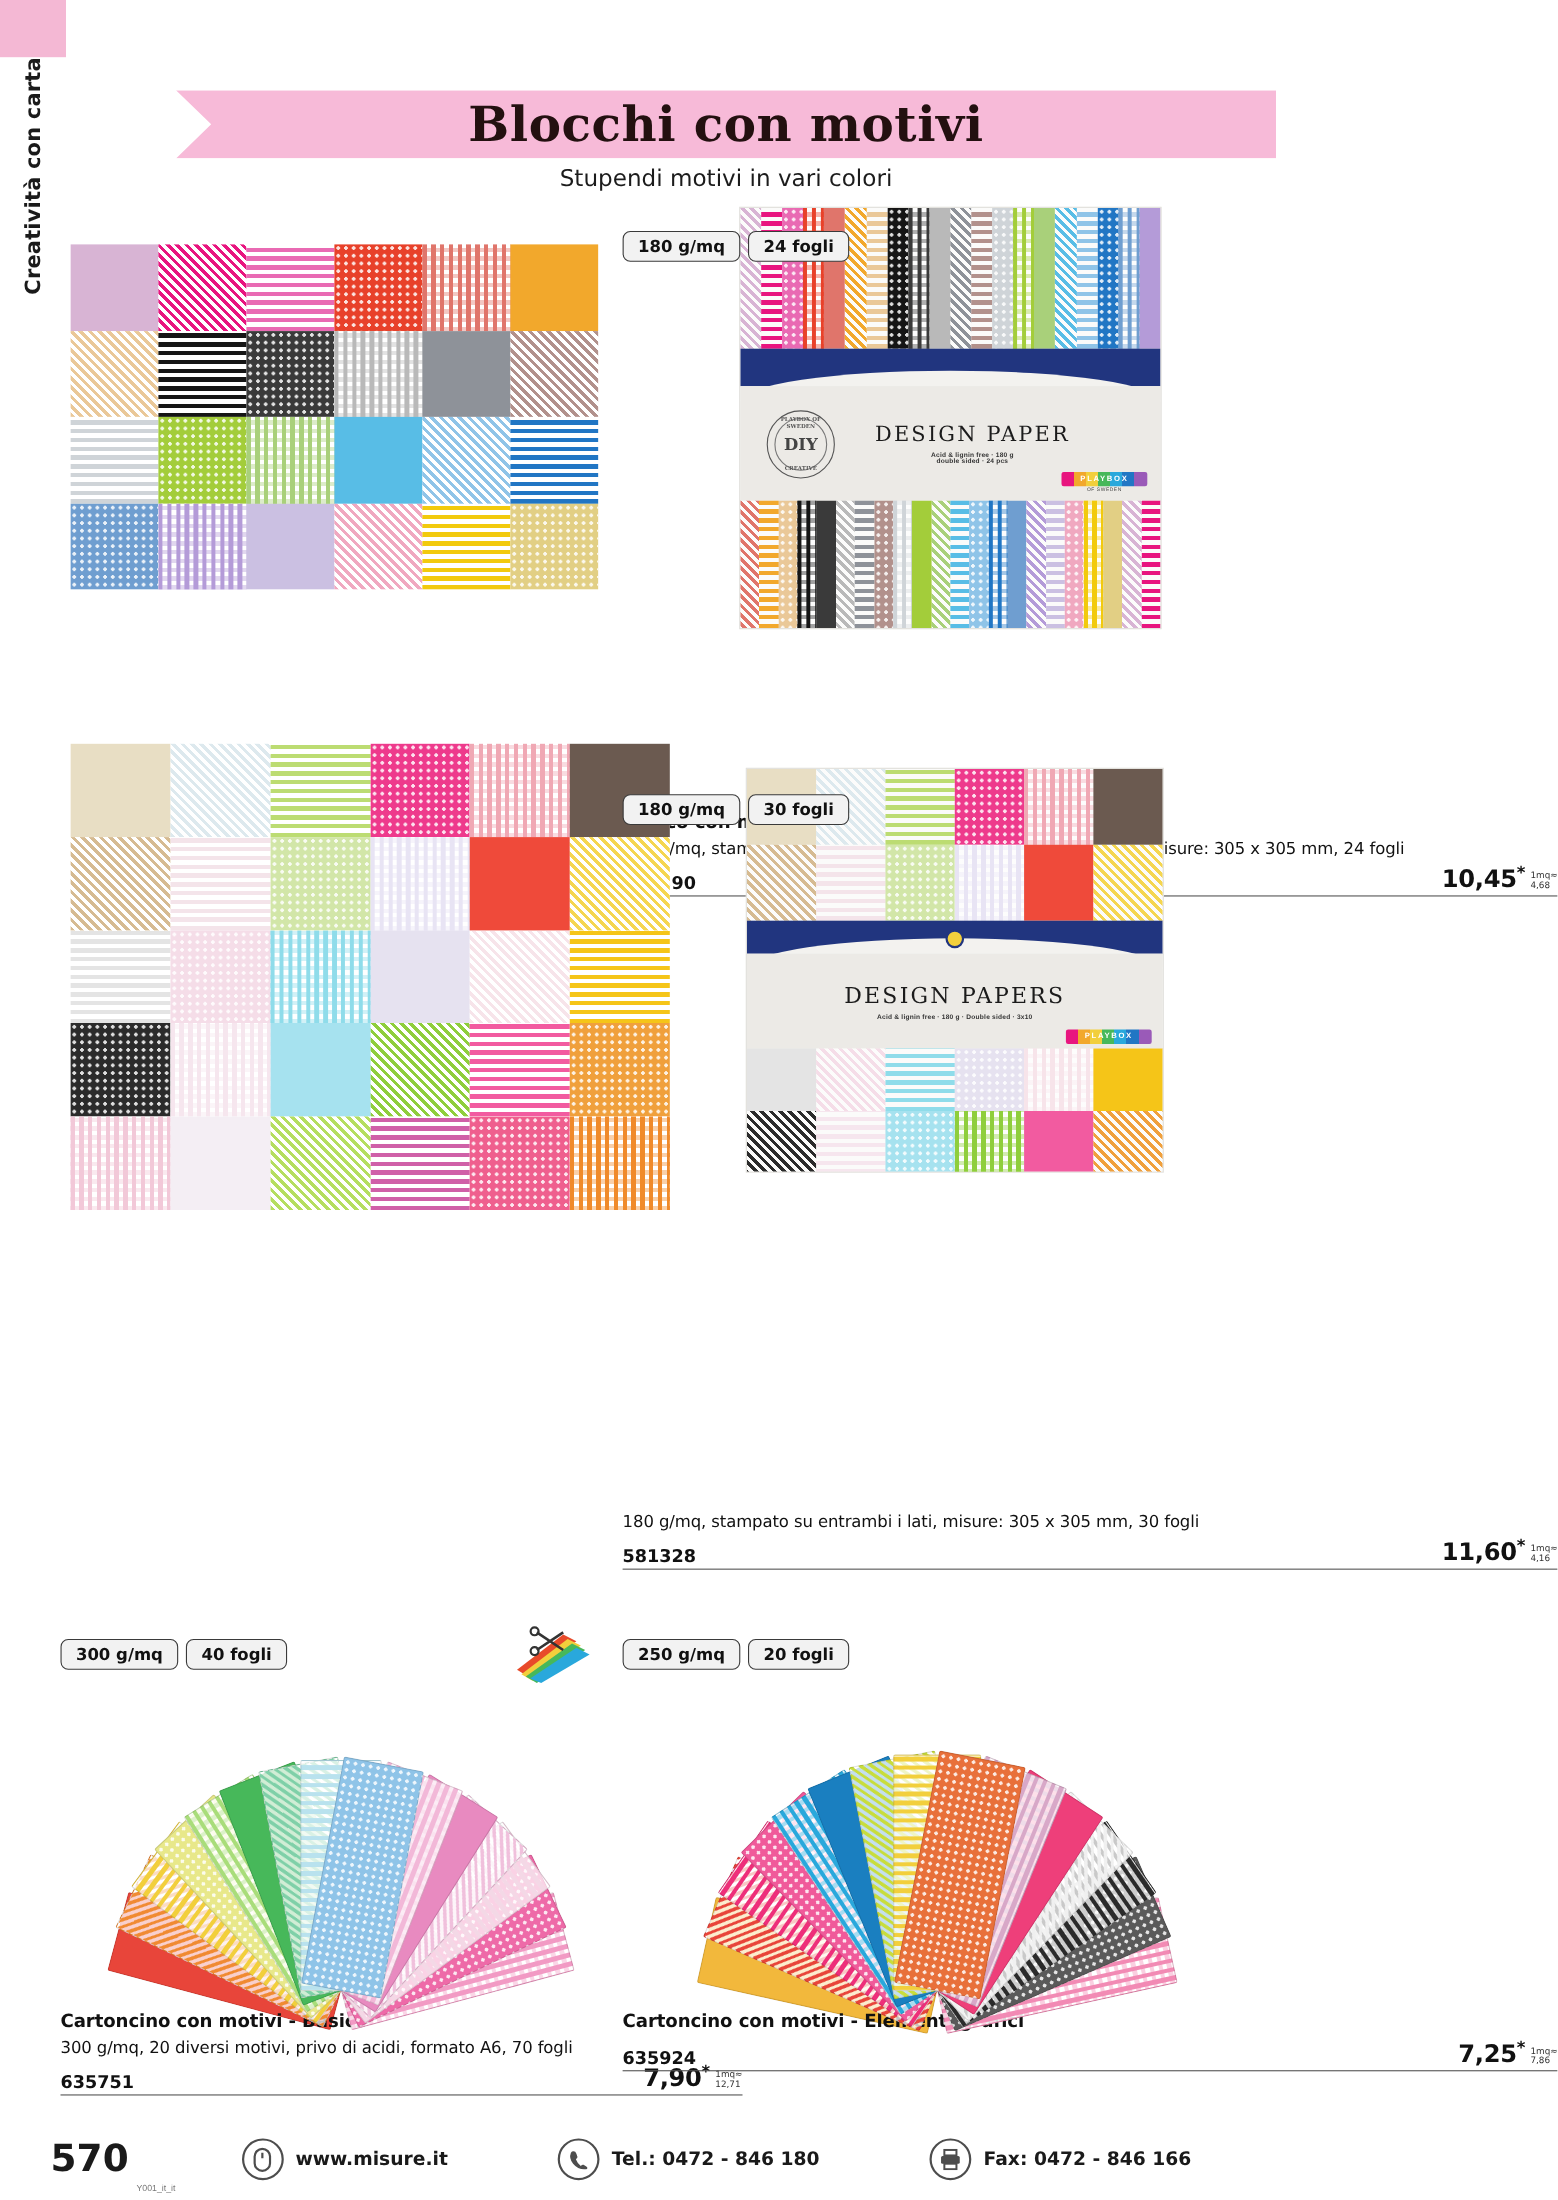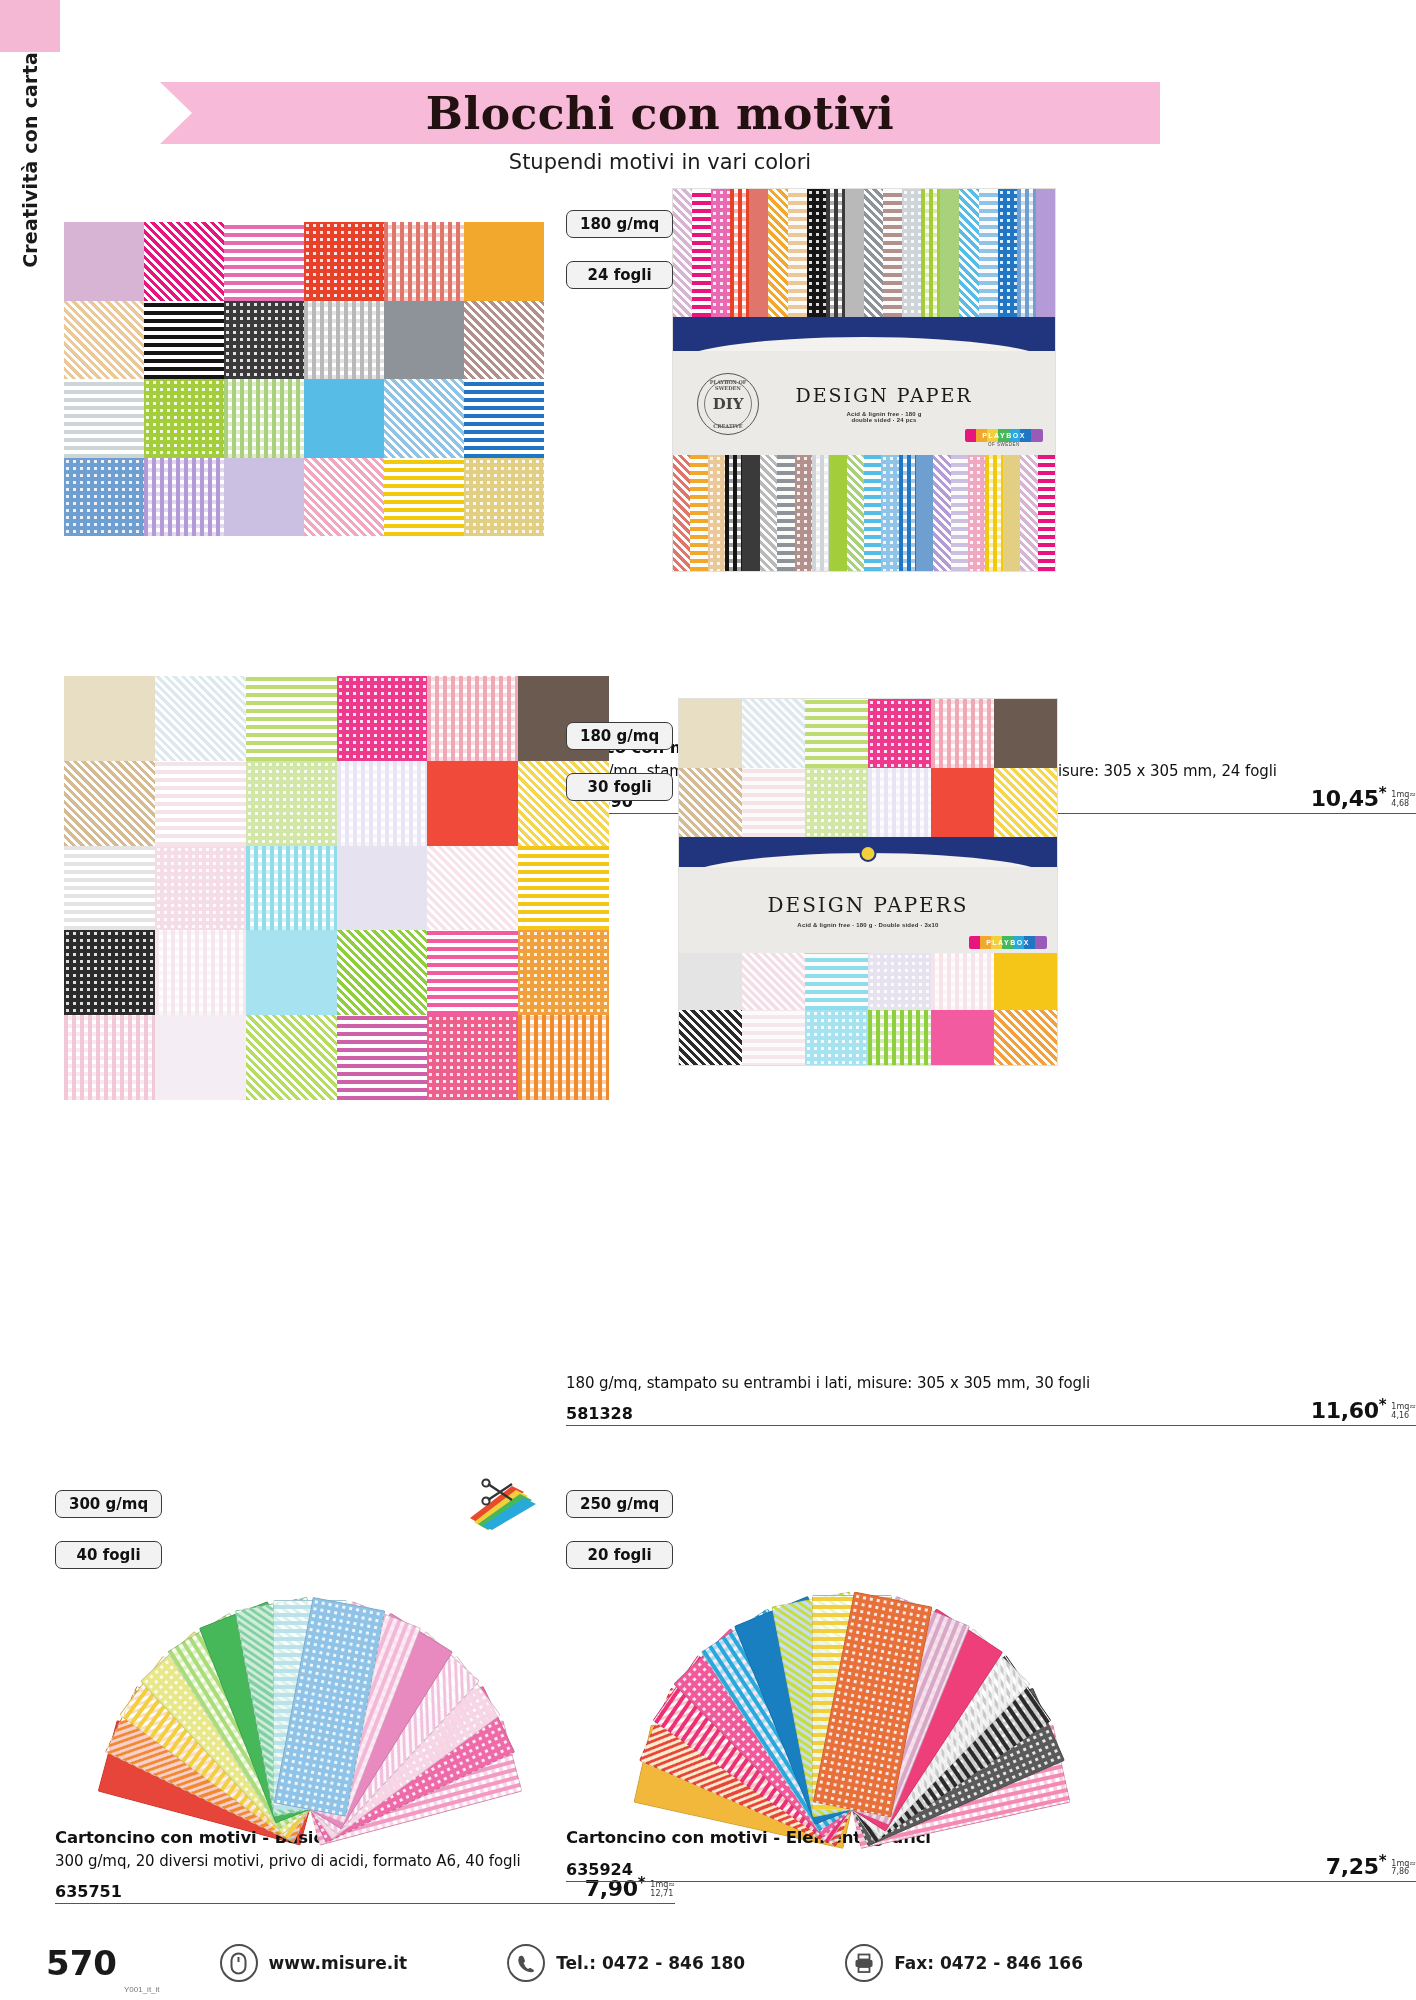--- a/index.html
+++ b/index.html
@@ -60,21 +60,21 @@
     position: absolute;
     left: 160px; top: 150px;
     width: 1000px;
     text-align: center;
     font-size: 21px;
     color: #1c1c1c;
     font-family: "DejaVu Sans", sans-serif;
   }
 
   
-  .badges { position: absolute; display: flex; flex-direction: column; gap: 23px; z-index: 6; }
+  .badges { position: absolute; display: flex; flex-direction: row; gap: 7px; z-index: 6; }
   .badge {
     border: 1.5px solid #3a3a3a;
     border-radius: 7px;
     background: #f2f2f2;
     font-size: 15px;
     font-weight: 600;
     color: #111;
     padding: 4px 13px;
     text-align: center;
     white-space: nowrap;
@@ -433,21 +433,21 @@
   <polygon points="6,44 48,12 60,18 16,50" fill="#f2cf3c"></polygon>
   <polygon points="10,46 52,16 64,22 20,52" fill="#47b85a"></polygon>
   <polygon points="14,48 56,20 68,26 24,52" fill="#29a8dc"></polygon>
   <path d="M20 6 L44 22 M20 22 L44 6" stroke="#333" stroke-width="2.4" fill="none"></path>
   <circle cx="18" cy="5" r="3.6" fill="none" stroke="#333" stroke-width="2"></circle>
   <circle cx="18" cy="23" r="3.6" fill="none" stroke="#333" stroke-width="2"></circle>
 </svg>
 
 <div class="prod-text" style="left:55px; top:1828px; width:620px;">
   <div class="prod-title">Cartoncino con motivi - Basics</div>
-  <div class="prod-desc">300 g/mq, 20 diversi motivi, privo di acidi, formato A6, 40 fogli</div>
+  <div class="prod-desc">300 g/mq, 20 diversi motivi, privo di acidi, formato A6, 70 fogli</div>
   <div class="price-row">
     <div class="artno">635751</div>
     <div class="price-group">
       <div class="price">
         <span>7,90</span><sup>*</sup>
       </div>
       <div class="unit">
         <div>1mq≈</div>
         <div>12,71</div>
       </div>

